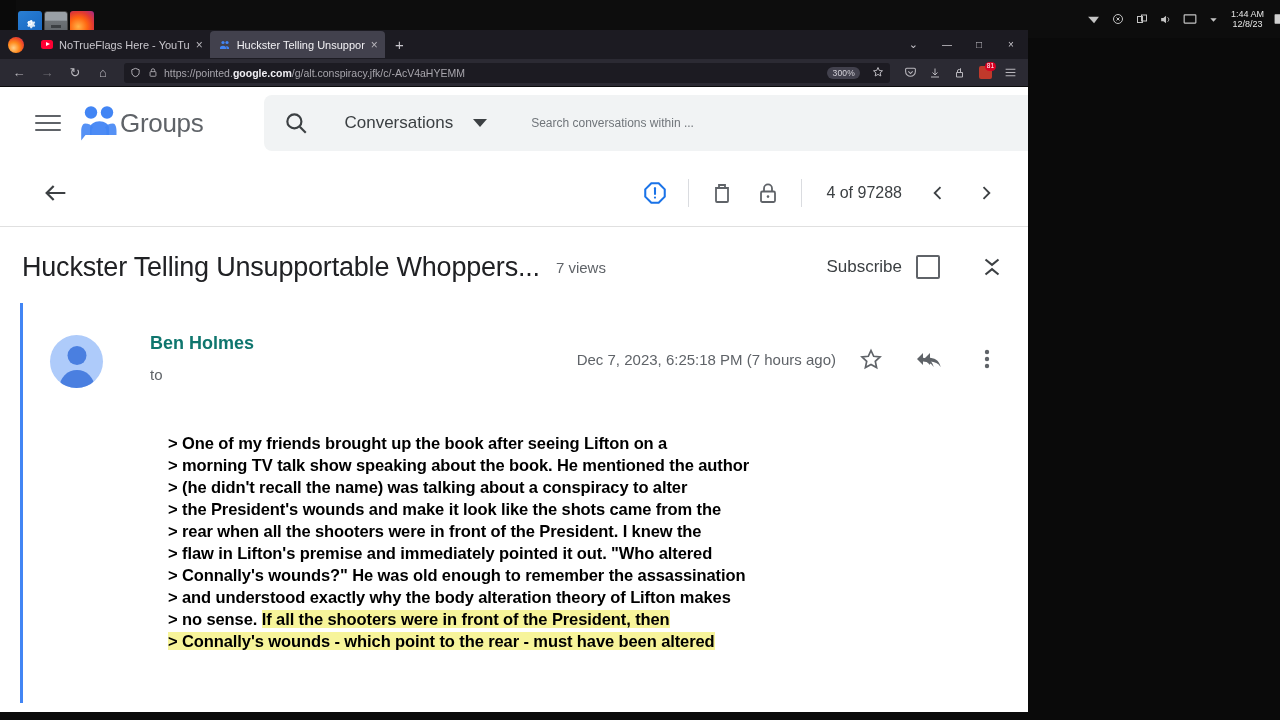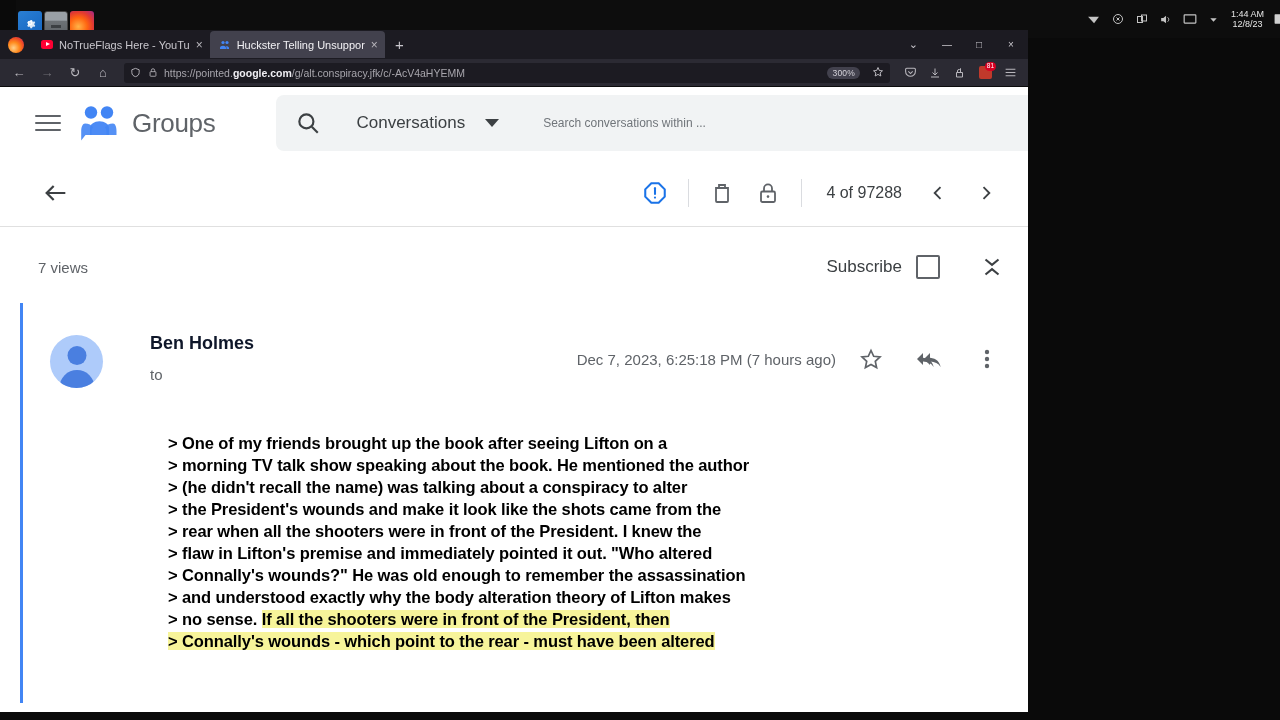--- a/index.html
+++ b/index.html
@@ -106,21 +106,21 @@
   }
   .ext-icon { width: 13px; height: 13px; background: #c0392b; border-radius: 2px; }
 
   
   #page { flex: 1; background: #fff; overflow: hidden; position: relative; }
 
   
   #g-header { height: 72px; display: flex; align-items: center; padding: 0 18px 0 28px; gap: 0; }
   .g-hamburger { width: 40px; height: 40px; display: flex; flex-direction: column; justify-content: center; gap: 5px; padding: 0 7px; flex: none;}
   .g-hamburger span { display: block; height: 2px; background: #5f6368; border-radius: 1px; }
-  .g-logo { display: flex; align-items: center; gap: 12px; margin-left: 10px; flex: none; }
+  .g-logo { display: flex; align-items: center; margin-left: 10px; flex: none; }
   .g-logo-mark { width: 42px; height: 38px; position: relative; flex: none; }
   .g-logo-text { font-size: 26px; color: #5f6368; letter-spacing: -0.3px; }
   #g-searchbar {
     margin-left: 61px; height: 56px; width: 812px; background: #f1f3f4; border-radius: 8px;
     display: flex; align-items: center; padding: 0 18px; gap: 0; flex: none;
   }
   .gs-search-ic { width: 28px; height: 28px; flex: none; display: flex; align-items: center; justify-content: center; }
   .gs-scope { font-size: 17px; color: #3c4043; margin-left: 34px; white-space: nowrap; }
   .gs-caret { margin-left: 20px; width: 0; height: 0; border-left: 7px solid transparent; border-right: 7px solid transparent; border-top: 8px solid #3c4043; flex: none;}
   .gs-input { margin-left: 44px; flex: 1; font-size: 12px; color: #70757a; white-space: nowrap; overflow: hidden; }
@@ -154,21 +154,21 @@
   #msg-rail { position: absolute; left: 20px; top: 0; width: 3px; height: 400px; background: #4285f4; }
   #msg-inner { padding: 30px 18px 0 28px; }
   #msg-head { display: flex; align-items: flex-start; }
   #avatar {
     width: 53px; height: 53px; border-radius: 50%; background: #aecbfa;
     position: relative; overflow: hidden; flex: none; margin-top: 2px;
   }
   #avatar .av-head { position: absolute; left: 50%; top: 11px; transform: translateX(-50%); width: 19px; height: 19px; border-radius: 50%; background: #4a7fe0; }
   #avatar .av-body { position: absolute; left: 50%; bottom: -7px; transform: translateX(-50%); width: 35px; height: 25px; border-radius: 18px 18px 0 0; background: #4a7fe0; }
   #msg-meta { margin-left: 47px; }
-  #msg-author { font-size: 18px; color: #0f172a; font-weight: 700; }
+  #msg-author { font-size: 18px; color: #0f766e; font-weight: 700; }
   #msg-to { font-size: 15px; color: #5f6368; margin-top: 12px; }
   #msg-head-right { margin-left: auto; display: flex; align-items: center; padding-top: 6px; }
   #msg-date { font-size: 15px; color: #5f6368; white-space: nowrap; }
   .msg-act { width: 46px; height: 40px; display: flex; align-items: center; justify-content: center; margin-left: 12px; }
 
   #msg-body {
     margin: 44px 0 0 118px;
     font-size: 16.5px; font-weight: 700; color: #000;
     line-height: 22px; letter-spacing: -0.1px;
   }
@@ -412,20 +412,21 @@
           </div>
           <div class="tb-nav">
             <svg width="20" height="20" viewBox="0 0 24 24" fill="none" stroke="#3c4043" stroke-width="2.2">
                 <path d="M9 5l7 7-7 7"></path>
               </svg>
           </div>
         </div>
       </div>
 
       <div id="g-titlerow">
+        <div id="g-title">Huckster Telling Unsupportable Whoppers...</div>
         <div id="g-views">7 views</div>
         <div class="tr-spacer"></div>
         <div id="g-subscribe">Subscribe</div>
         <div id="g-subcheck"></div>
         <div id="g-collapse">
           <svg width="26" height="26" viewBox="0 0 24 24" fill="none" stroke="#3c4043" stroke-width="1.9">
               <path d="M6 5l6 5 6-5"></path>
               <path d="M6 19l6-5 6 5"></path>
             </svg>
         </div>

